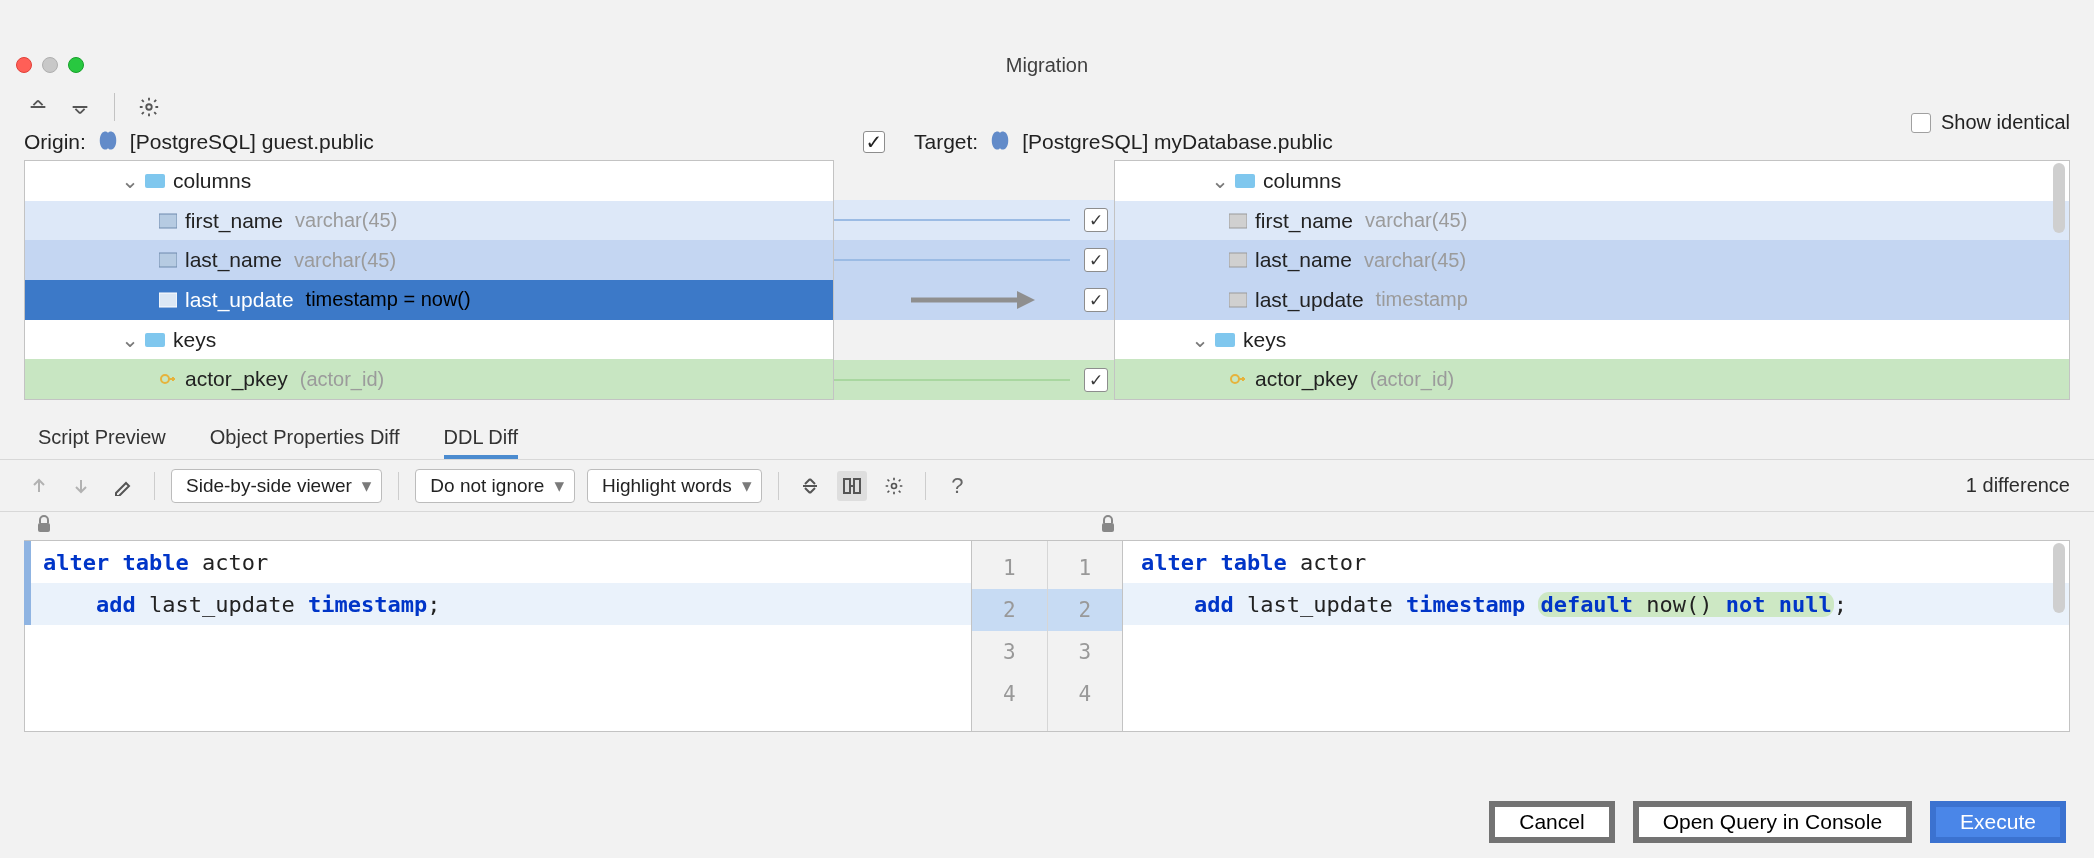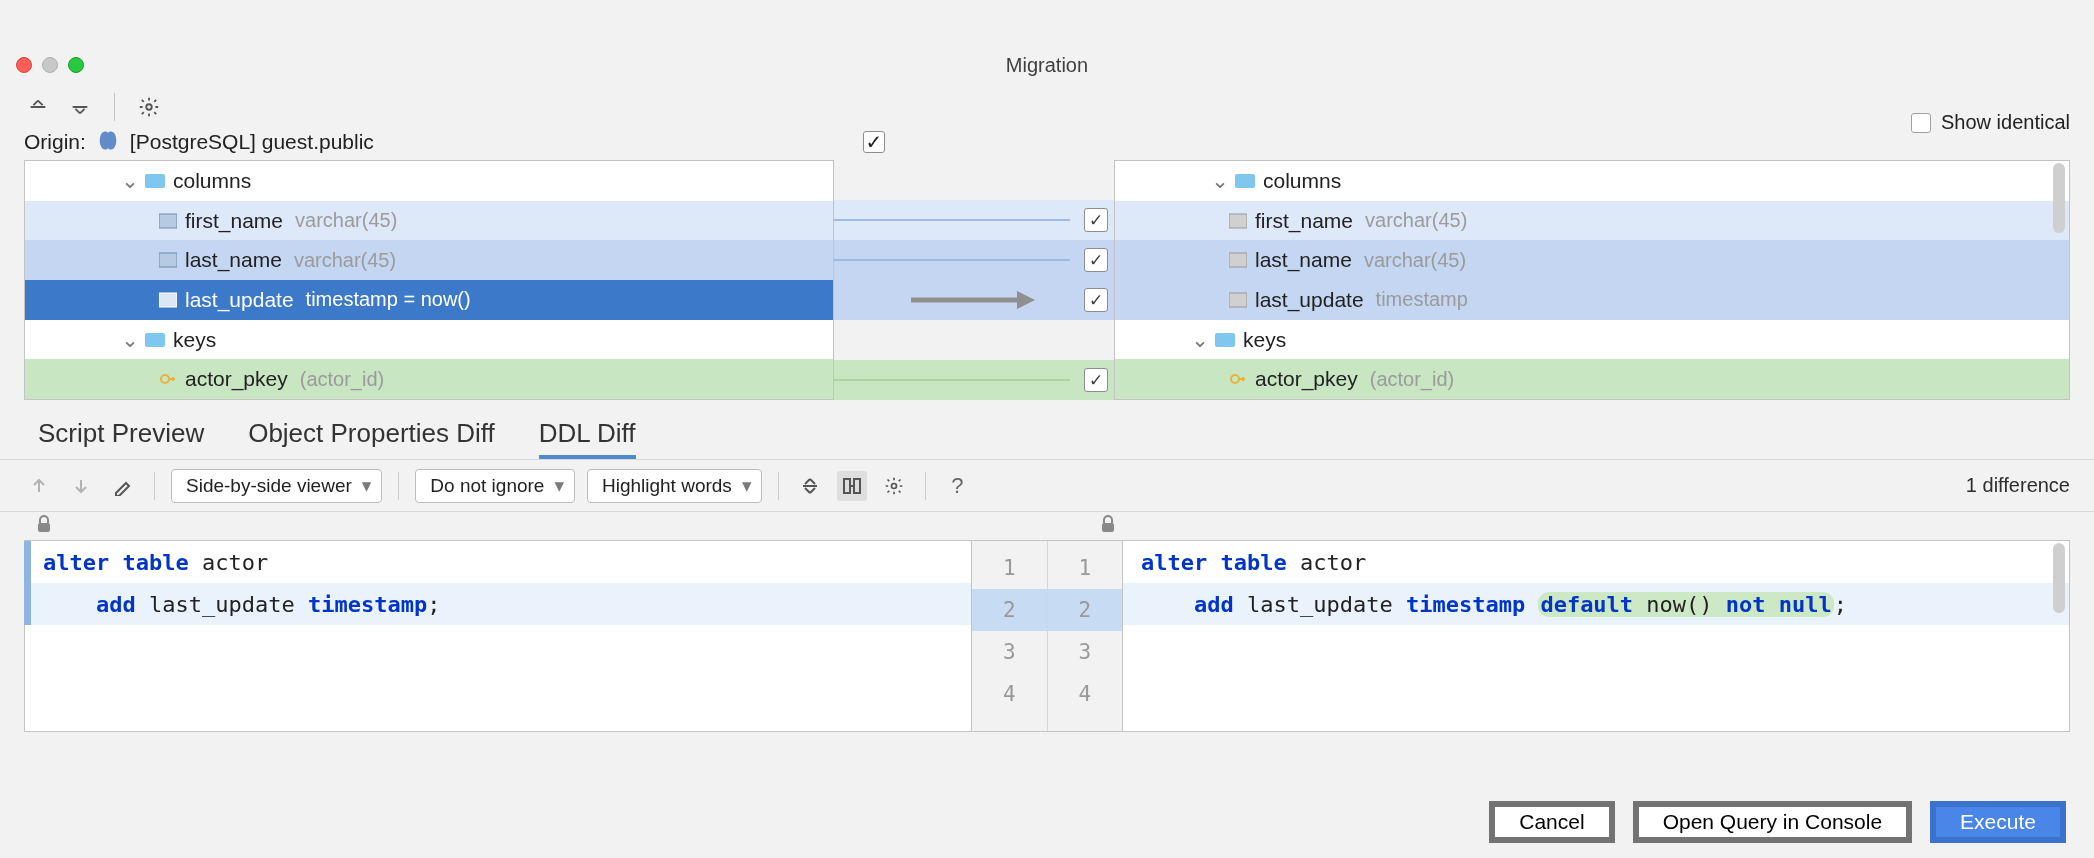--- a/index.html
+++ b/index.html
@@ -99,21 +99,21 @@
   }
   .row.sel-dark  {background:var(--blue-sel);color:#fff;}
   .row.sel-light {background:var(--blue-light);}
   .row.sel-lighter{background:var(--blue-lighter);}
   .row.green     {background:var(--green-light);}
   .row .indent{display:inline-block;}
   .ind1{width:80px;} .ind2{width:98px;} .ind3{width:118px;}
   .chev{width:18px;display:inline-flex;justify-content:center;margin-right:6px;color:#7a7a7a;}
   .folder-ic,.col-ic,.key-ic{display:inline-flex;margin-right:8px;}
   .row .muted{color:var(--muted);margin-left:12px;font-size:20px;}
-  .row.sel-dark .muted{color:#ffffff;}
+  .row.sel-dark .muted{color:#000000;}
   
   
   .mid-row{position:absolute;left:0;right:0;height:40px;display:flex;align-items:center;}
   .mid-row .line{position:absolute;left:0;right:44px;height:2px;}
   .mid-row .line.blue  {background:#9bbbe4;}
   .mid-row .line.green {background:#a9d7a0;}
   .mid-row .mchk{
     position:absolute;right:6px;width:24px;height:24px;border:1px solid #8d8d8d;border-radius:3px;
     display:flex;align-items:center;justify-content:center;background:#fff;font-size:17px;color:#3a3a3a;
   }
@@ -124,21 +124,21 @@
   .mid-arrow{position:absolute;left:70px;right:70px;display:flex;align-items:center;justify-content:center;}
   .mid-arrow svg{}
 
   
   .tabs{
     display:flex;align-items:flex-end;gap:44px;
     padding:22px 38px 0 38px;
     height:60px;
     border-bottom:1px solid var(--border-light);
   }
-  .tab{font-size:26px;color:#333;padding-bottom:10px;cursor:pointer;}
+  .tab{font-size:20px;color:#333;padding-bottom:10px;cursor:pointer;}
   .tab.active{border-bottom:4px solid #4b8bcf;font-weight:500;padding-bottom:6px;}
 
   
   .difftoolbar{
     height:52px;display:flex;align-items:center;padding:0 24px;gap:12px;
     border-bottom:1px solid var(--border-light);
     justify-content:space-between;
   }
   .dt-left{display:flex;align-items:center;gap:12px;}
   .dropdown{
@@ -240,20 +240,29 @@
     <span>Origin:</span>
     <span class="pg-icon">
       <svg width="24" height="24" viewBox="0 0 24 24">
           <path d="M6 3c-3 3-3 12 0 15 2 2 5 2 6 0 1 2 4 2 6 0 3-3 3-12 0-15-2-2-5-2-6 0-1-2-4-2-6 0z" fill="#628bc9"></path>
         </svg>
     </span>
     <span>[PostgreSQL] guest.public</span>
   </div>
   <div class="middle-gap">
     <span class="box checked" style="width:22px;height:22px;border:1px solid #8d8d8d;border-radius:3px;display:flex;align-items:center;justify-content:center;background:#fff;">✓</span>
+  </div>
+  <div class="target-hdr">
+    <span>Target:</span>
+    <span class="pg-icon">
+      <svg width="24" height="24" viewBox="0 0 24 24">
+          <path d="M6 3c-3 3-3 12 0 15 2 2 5 2 6 0 1 2 4 2 6 0 3-3 3-12 0-15-2-2-5-2-6 0-1-2-4-2-6 0z" fill="#628bc9"></path>
+        </svg>
+    </span>
+    <span>[PostgreSQL] myDatabase.public</span>
   </div>
 </div>
 
 <div class="trees">
 
   <div class="tree-left">
     <div class="row">
       <span class="indent ind1"></span>
       <span class="chev">⌄</span>
       <span class="folder-ic">

